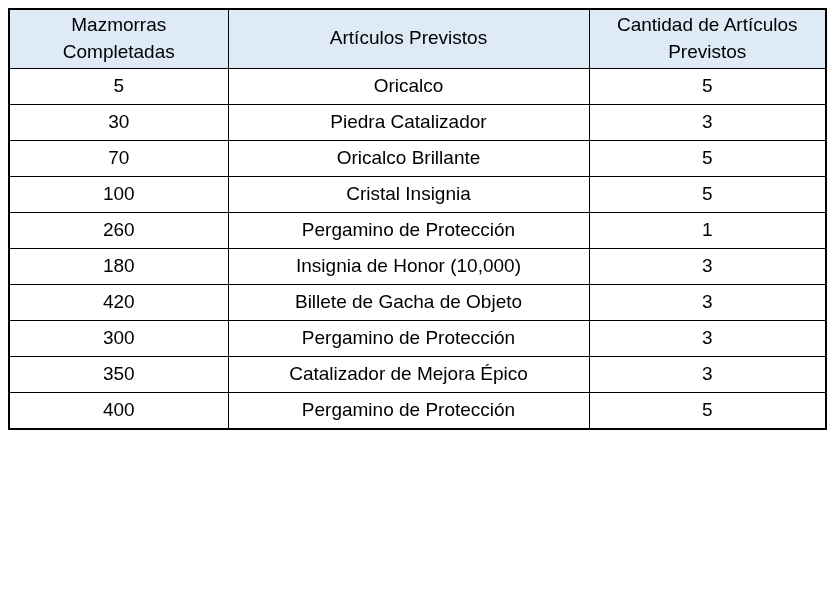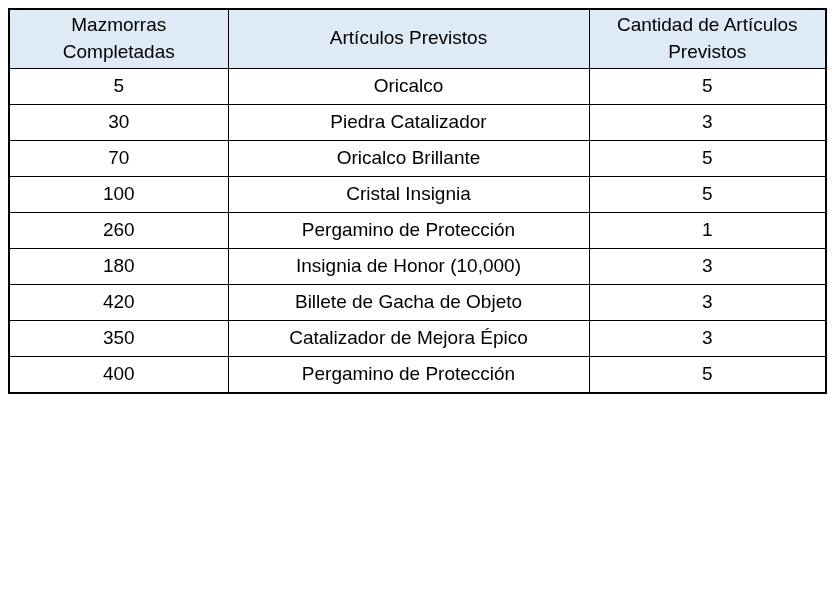--- a/index.html
+++ b/index.html
@@ -93,20 +93,25 @@
         <td>180</td>
         <td>Insignia de Honor (10,000)</td>
         <td>3</td>
       </tr>
       <tr>
         <td>420</td>
         <td>Billete de Gacha de Objeto</td>
         <td>3</td>
       </tr>
       <tr>
+        <td>300</td>
+        <td>Pergamino de Protección</td>
+        <td>3</td>
+      </tr>
+      <tr>
         <td>350</td>
         <td>Catalizador de Mejora Épico</td>
         <td>3</td>
       </tr>
       <tr>
         <td>400</td>
         <td>Pergamino de Protección</td>
         <td>5</td>
       </tr>
     </tbody>

